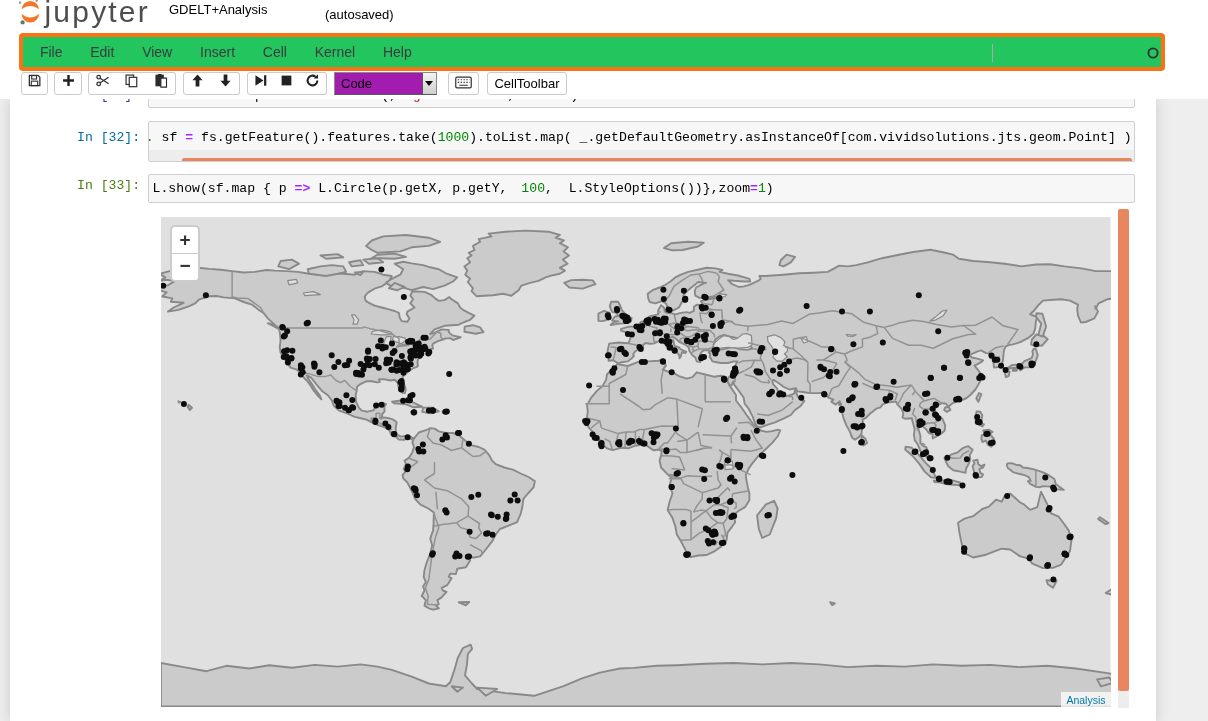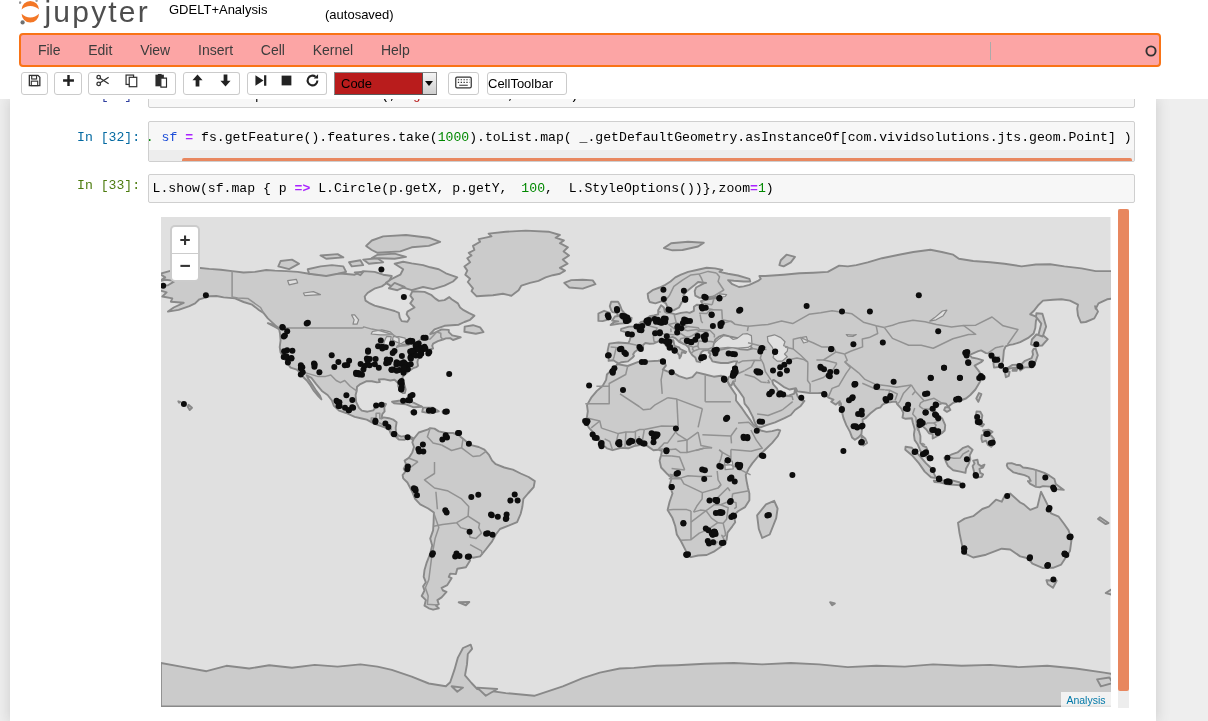--- a/index.html
+++ b/index.html
@@ -15,21 +15,21 @@
 <div class="abs" style="left:148px;top:70px;width:985px;height:36px;background:#f7f7f7;border:1px solid #cfcfcf;border-radius:2px"></div>
 <pre class="abs" style="left:152.6px;top:87px;color:#000">val sft <span style="color:#AA22FF;font-weight:bold;">=</span> SimpleFeatureSchema(, <span style="color:#BA2121;">"gdelt.tsv"</span> s, schema)</pre>
 <pre class="abs" style="left:77px;top:87px;color:#303F9F">In [31]:</pre>
 
 <pre class="abs" style="left:77px;top:128.6px;color:#0369a1">In [32]:</pre>
 <div class="abs" style="left:148px;top:120.8px;width:985px;height:38.8px;background:#f7f7f7;border:1px solid #cfcfcf;border-radius:2px;overflow:hidden">
   <div class="abs" style="left:0px;top:28.7px;width:985px;height:10.1px;background:#ededed"></div>
   <div class="abs" style="left:33px;top:36px;width:950px;height:3.8px;background:#e8875f;border-radius:2px 2px 0 0"></div>
 </div>
 <div class="abs" style="left:149px;top:122px;width:984.5px;height:27px;overflow:hidden">
-  <pre class="abs" style="left:-3.2px;top:6.6px;color:#000"><span style="color:#080;">.</span> <span style="color:#1d4ed8;">sf</span> <span style="color:#AA22FF;font-weight:bold;">=</span> fs.getFeature().features.take(<span style="color:#080;">1000</span>).toList.map( _.getDefaultGeometry.asInstanceOf[com.vividsolutions.jts.geom.Point] )</pre>
+  <pre class="abs" style="left:-3.2px;top:6.6px;color:#000"><span style="color:#080;">.</span> <span style="color:#000000;">sf</span> <span style="color:#AA22FF;font-weight:bold;">=</span> fs.getFeature().features.take(<span style="color:#080;">1000</span>).toList.map( _.getDefaultGeometry.asInstanceOf[com.vividsolutions.jts.geom.Point] )</pre>
 </div>
 
 <pre class="abs" style="left:77px;top:177px;color:#4d7c0f">In [33]:</pre>
 <div class="abs" style="left:148px;top:174px;width:985px;height:27px;background:#f7f7f7;border:1px solid #cfcfcf;border-radius:2px"></div>
 <div class="abs" style="left:149px;top:175px;width:984.5px;height:25px;overflow:hidden">
   <pre class="abs" style="left:3.6px;top:5.1px;color:#000">L.show(sf.map { p <span style="color:#AA22FF;font-weight:bold;">=&gt;</span> L.Circle(p.getX, p.getY, <span style="color:#080;margin-left:6px;">100</span>,  L.StyleOptions())},zoom<span style="color:#AA22FF;font-weight:bold;">=</span><span style="color:#080;">1</span>)</pre>
 </div>
 
 <div class="abs" style="left:161px;top:217px;width:949.5px;height:490px;overflow:hidden">
 <svg width="949.5" height="490" viewBox="0 0 949.5 490" style="display:block">
@@ -893,21 +893,21 @@
     <path d="M 2.6 9.6 A 8.7 8.7 0 0 1 20.0 9.6 A 12.1 12.1 0 0 0 2.6 9.6 Z" fill="#f37726"></path>
     <path d="M 2.6 13.8 A 8.7 8.7 0 0 0 20.0 13.8 A 12.1 12.1 0 0 1 2.6 13.8 Z" fill="#f37726"></path>
     <circle cx="1" cy="2.6" r="1.3" fill="#989798"></circle>
     <circle cx="3.6" cy="22.4" r="2.1" fill="#6f7070"></circle>
     <circle cx="17.6" cy="0.7" r="1.2" fill="#9e9e9e"></circle>
     <text x="25.5" y="22" font-family="Liberation Sans, sans-serif" font-size="30px" letter-spacing="2.2" fill="#4e4e4e">jupyter</text>
   </svg>
   <div class="abs" style="left:169px;top:2.3px;font-size:13px;color:#000">GDELT+Analysis</div>
   <div class="abs" style="left:325px;top:7px;font-size:13px;color:#000">(autosaved)</div>
 
-  <div class="abs" style="left:19px;top:33px;width:1138px;height:30px;background:#fca5a5;border:2px solid #f97316;border-radius:4px">
+  <div class="abs" style="left:19px;top:33px;width:1138px;height:30px;background:#22c55e;border:4px solid #f97316;border-radius:4px">
     <div class="abs" style="left:3px;top:0;height:30px;line-height:30px;font-size:14px;color:#3c3c3c"><span style="padding:0 13.9px;display:inline-block">File</span><span style="padding:0 13.9px;display:inline-block">Edit</span><span style="padding:0 13.9px;display:inline-block">View</span><span style="padding:0 13.9px;display:inline-block">Insert</span><span style="padding:0 13.9px;display:inline-block">Cell</span><span style="padding:0 13.9px;display:inline-block">Kernel</span><span style="padding:0 13.9px;display:inline-block">Help</span></div>
     <div class="abs" style="left:969px;top:7px;width:1px;height:18px;background:#aaa"></div>
     <svg class="abs" style="left:1123.5px;top:10px" width="12" height="12" viewBox="0 0 12 12">
         <circle cx="6" cy="6" r="4.6" fill="none" stroke="#333" stroke-width="1.9"></circle>
       </svg>
   </div>
 
   <div style="position:absolute;left:21px;top:72px;width:27px;height:23px;background:#fff;border:1px solid #cbcbcb;border-radius:3px;box-sizing:border-box;text-align:center;line-height:19px;"><svg width="15" height="15" viewBox="0 0 16 16">
         <path d="M2.5 2.5h9.2l2 2v9H2.5z" fill="none" stroke="#333" stroke-width="1.4"></path>
         <rect x="5" y="2.8" width="5.2" height="3.6" fill="none" stroke="#333" stroke-width="1.2"></rect>
@@ -940,22 +940,22 @@
         <path d="M2.6 2.4l8.6 5.6-8.6 5.6z" fill="#222"></path>
         <rect x="11.8" y="2.4" width="2.4" height="11.2" fill="#222"></rect>
       </svg></div>
     <div style="position:absolute;left:273px;top:72px;width:27px;height:23px;background:#fff;border:1px solid #cbcbcb;border-radius:0;box-sizing:border-box;text-align:center;line-height:19px;border-left:none;"><svg width="15" height="15" viewBox="0 0 16 16">
         <rect x="2.8" y="2.8" width="10.4" height="10.4" fill="#222"></rect>
       </svg></div>
     <div style="position:absolute;left:299px;top:72px;width:28px;height:23px;background:#fff;border:1px solid #cbcbcb;border-radius:0 3px 3px 0;box-sizing:border-box;text-align:center;line-height:19px;border-left:none;"><svg width="15" height="15" viewBox="0 0 16 16">
         <path d="M13.2 8a5.2 5.2 0 1 1-1.9-4" fill="none" stroke="#222" stroke-width="2.2"></path>
         <path d="M13.9 1.2v4.6H9.3z" fill="#222"></path>
       </svg></div>
-  <div class="abs" style="left:334px;top:72px;width:103px;height:23px;background:#b91c1c;border:1px solid #8a8a8a;border-bottom-color:#5a5a5a;border-radius:0;box-sizing:border-box">
+  <div class="abs" style="left:334px;top:72px;width:103px;height:23px;background:#a21caf;border:1px solid #8a8a8a;border-bottom-color:#5a5a5a;border-radius:0;box-sizing:border-box">
     <div class="abs" style="left:6px;top:0;line-height:21px;font-size:13px;color:#000">Code</div>
     <div class="abs" style="right:0px;top:0px;width:13px;height:21px;background:linear-gradient(#f4f4f4,#cfcfcf);border-left:1px solid #555"></div>
     <div class="abs" style="right:3px;top:8px;width:0;height:0;border-left:4px solid transparent;border-right:4px solid transparent;border-top:5.5px solid #0a0a0a"></div>
   </div>
   <div class="abs" style="left:448px;top:72px;width:31px;height:23px;background:#fff;border:1px solid #cbcbcb;border-radius:3px;box-sizing:border-box;text-align:center;line-height:21px"><svg width="17" height="13" viewBox="0 0 18 13">
         <rect x="0.8" y="0.8" width="16.4" height="11.4" rx="1.4" fill="none" stroke="#333" stroke-width="1.3"></rect>
         <path d="M3 3.6h1.4M6 3.6h1.4M9 3.6h1.4M12 3.6h1.4M15 3.6h.4M3 6.4h1.4M6 6.4h1.4M9 6.4h1.4M12 6.4h1.4M15 6.4h.4M4.5 9.4h9" stroke="#333" stroke-width="1.2"></path>
       </svg></div>
-  <div class="abs" style="left:487px;top:72px;width:80px;height:23px;background:#fff;border:1px solid #cbcbcb;border-radius:3px;box-sizing:border-box;line-height:21px;font-size:13px;color:#000">CellToolbar</div>
+  <div class="abs" style="left:487px;top:72px;width:80px;height:23px;background:#fff;border:1px solid #cbcbcb;border-radius:3px;box-sizing:border-box;text-align:center;line-height:21px;font-size:13px;color:#000">CellToolbar</div>
 </div>
 </body></html>

